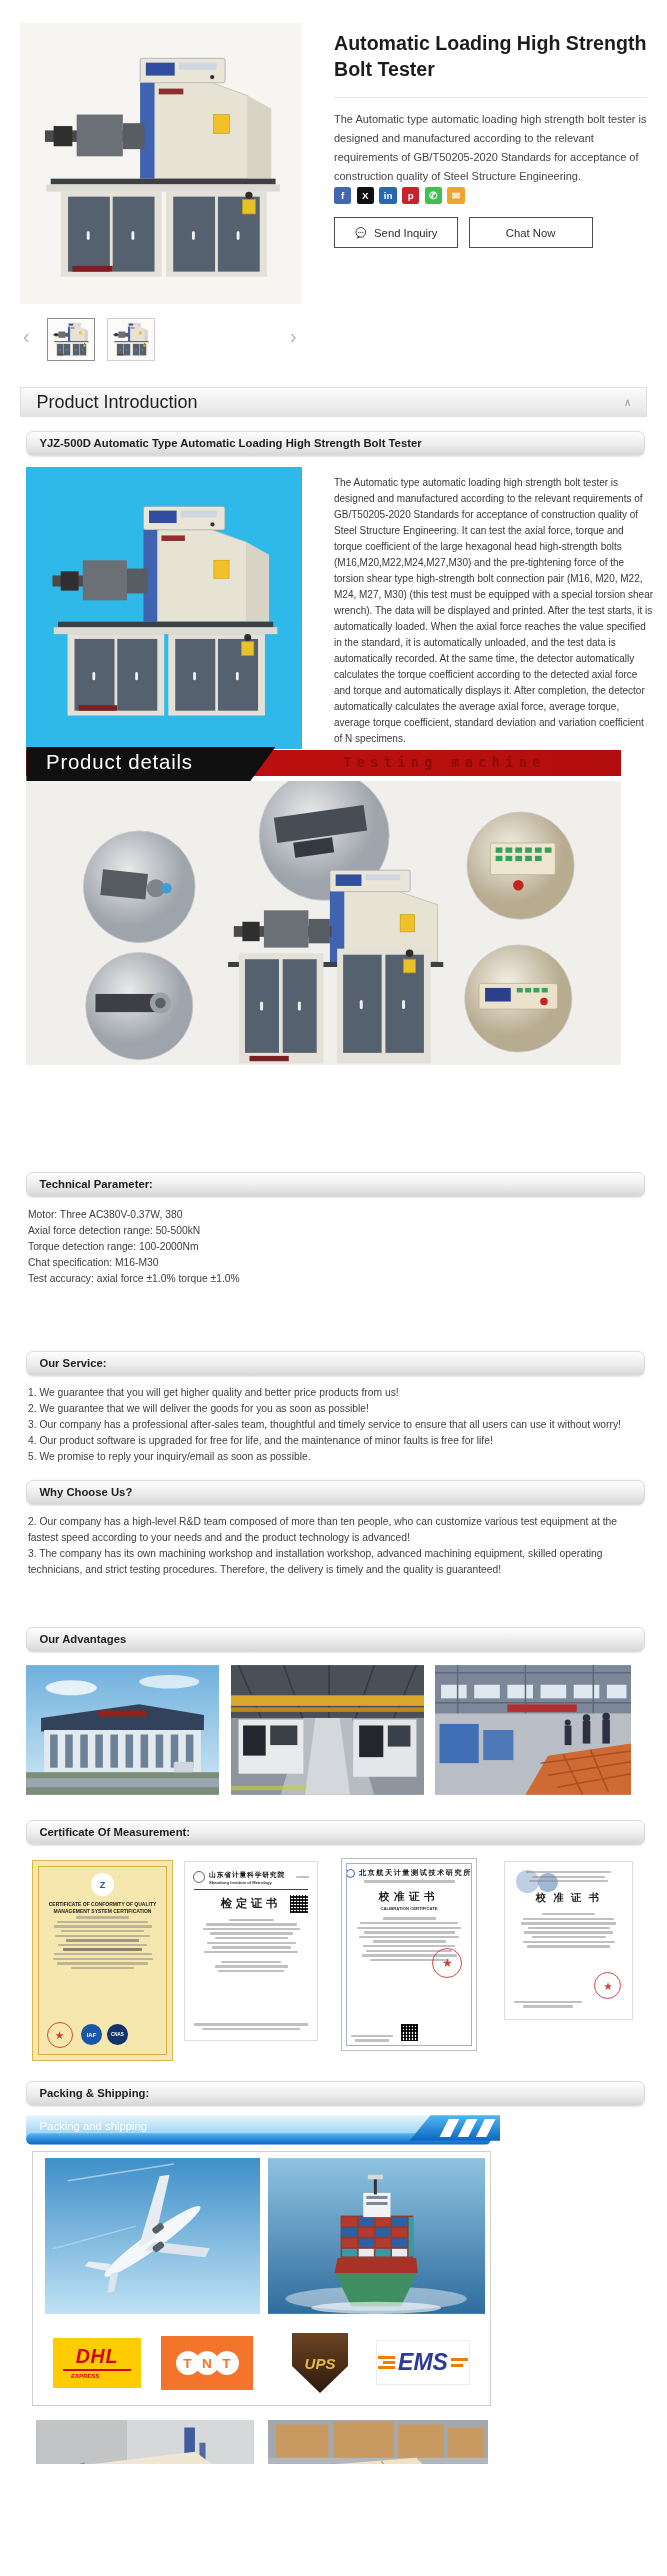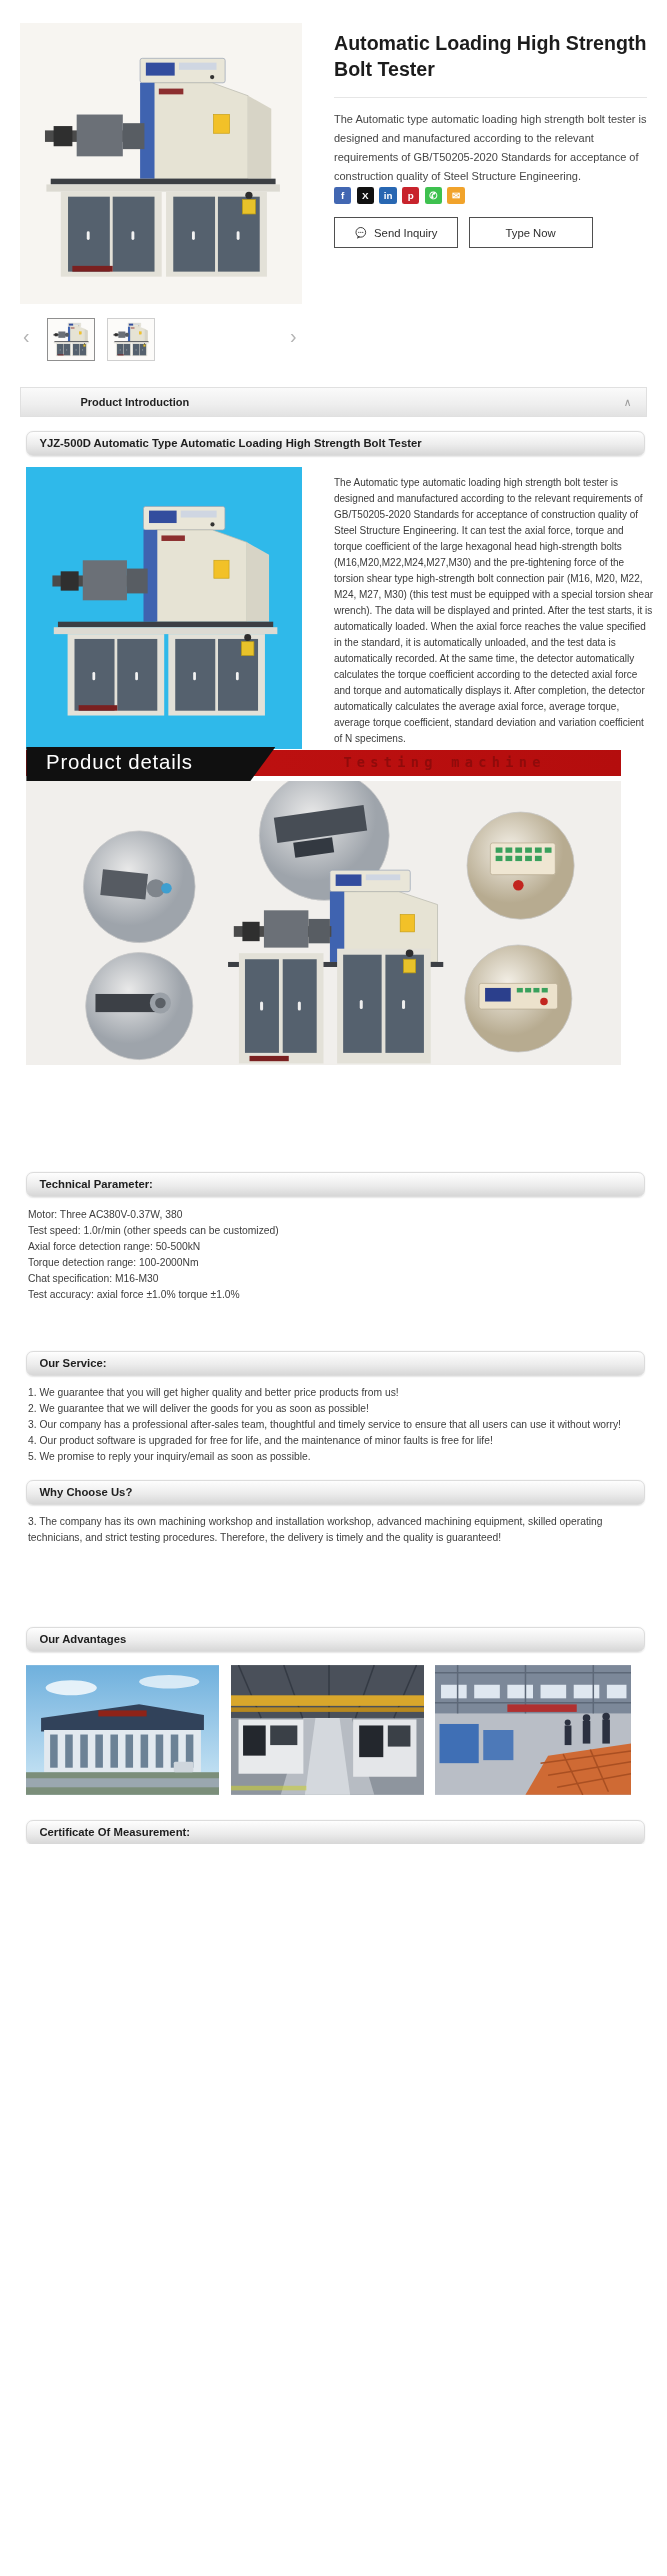--- a/index.html
+++ b/index.html
@@ -1,17 +1,17 @@
 <!DOCTYPE html>
 <html style="font-size:12px"><head>
 <meta charset="utf-8">
 <style>
   * { margin:0; padding:0; box-sizing:border-box; }
   body { background:#ffffff; font-family:"Liberation Sans", sans-serif; }
-  #page { position:relative; width:668px; height:1844px; background:#fff; overflow:hidden; }
+  #page { position:relative; width:668px; height:2464px; background:#fff; overflow:hidden; }
   .abs { position:absolute; }
 
   
   .hero-img { left:20.4px; top:23.4px; width:282px; height:281px; background:#f7f5f1; display:flex; align-items:center; justify-content:center; }
   .hero-img svg { width:92%; height:92%; }
   .hero-title { left:334px; top:30px; width:317px; font-size:19.6px; line-height:26.4px; font-weight:bold; color:#1c1c1c; }
   .hero-divider { left:334px; top:97px; width:313px; height:0; border-top:0.8px solid #e6e6e6; }
   .hero-summary { left:334px; top:110px; width:320px; font-size:11px; line-height:19px; color:#454545; }
   .social-row { left:334px; top:187px; display:flex; gap:5.3px; }
   .social { width:17.4px; height:17.4px; border-radius:2.3px; color:#fff; font-weight:bold; font-size:9.8px; display:flex; align-items:center; justify-content:center; cursor:pointer; }
@@ -20,21 +20,21 @@
 
   
   .thumb { top:318px; width:48px; height:43px; background:#fcfbf9; display:flex; align-items:center; justify-content:center; cursor:pointer; }
   .thumb svg { width:88%; height:88%; }
   .t1 { left:47px; border:0.8px solid #8f8f8f; }
   .t2 { left:107px; border:0.8px solid #cfcfcf; }
   .nav-arrow { top:327px; font-size:19.6px; color:#b3b3b3; cursor:pointer; line-height:19.6px; }
 
   
   .big-bar { left:20.4px; top:387px; width:627px; height:30px; background:linear-gradient(#fafafa,#eeeeee 60%,#e2e2e2); border:0.8px solid #e0e0e0; display:flex; align-items:center; justify-content:space-between; padding:0 15px; cursor:pointer; }
-  .big-bar .t { font-size:11px; font-weight:bold; color:#1f1f1f;margin-left:44px; }
+  .big-bar .t { font-size:18px; font-weight:normal; color:#1f1f1f; }
   .big-bar .c { font-size:10.6px; color:#9a9a9a; }
   .bar { left:26.4px; width:619px; height:25px; border:0.8px solid #dcdcdc; border-radius:7px; background:linear-gradient(#fefefe,#ececec 55%,#d7d7d7); box-shadow:0 0.8px 1.5px rgba(0,0,0,.10); font-weight:bold; font-size:11.3px; color:#1e1e1e; line-height:23.4px; padding-left:12px; }
 
   
   .intro-img { left:26.4px; top:467px; width:276px; height:282px; background:#2fb9ea; display:flex; align-items:center; justify-content:center; }
   .intro-img svg { width:90%; height:90%; }
   .intro-body { left:334px; top:475px; width:320px; height:272px; font-size:10px; line-height:16px; color:#3a3a3a; overflow:hidden; }
 
   
   .pd-banner { left:26.4px; top:747px; width:595px; height:34px; }
@@ -126,21 +126,21 @@
             <circle cx="9" cy="8.4" r="6.4" fill="none" stroke="#3c3c3c" stroke-width="1.3"></circle>
             <polygon points="5,13.4 4,17 8.4,14.6" fill="#3c3c3c"></polygon>
             <circle cx="6.4" cy="8.4" r="0.9" fill="#3c3c3c"></circle>
             <circle cx="9" cy="8.4" r="0.9" fill="#3c3c3c"></circle>
             <circle cx="11.6" cy="8.4" r="0.9" fill="#3c3c3c"></circle>
           </svg>
       </span>
       <span>Send Inquiry</span>
     </button>
     <button class="btn">
-      <span>Type Now</span>
+      <span>Chat Now</span>
     </button>
   </div>
 
   <span class="abs nav-arrow" style="left:23px">‹</span>
   <div class="abs thumb t1 machine-slot">
       <svg viewBox="0 0 360 330" preserveAspectRatio="xMidYMid meet">
 <rect x="150" y="18" width="118" height="34" rx="3" fill="#e9e6d8" stroke="#9aa4b5"></rect>
 <rect x="158" y="24" width="40" height="18" fill="#334d9e"></rect>
 <rect x="204" y="24" width="52" height="10" fill="#cfd6e2"></rect>
 <circle cx="250" cy="44" r="3" fill="#333"></circle>
@@ -336,21 +336,20 @@
           <circle cx="508" cy="228" r="5" fill="#2d2d2d"></circle>
       </g>
     </svg>
   </div>
 
   <div class="abs bar" style="top:1172px">
     <span>Technical Parameter:</span>
   </div>
   <div class="abs list lh-tech" style="top:1207px">
       <div class="list-line">Motor: Three AC380V-0.37W, 380</div>
-      <div class="list-line">Test speed: 1.0r/min (other speeds can be customized)</div>
       <div class="list-line">Axial force detection range: 50-500kN</div>
       <div class="list-line">Torque detection range: 100-2000Nm</div>
       <div class="list-line">Chat specification: M16-M30</div>
       <div class="list-line">Test accuracy: axial force ±1.0% torque ±1.0%</div>
     </div>
 
   <div class="abs bar" style="top:1351px">
     <span>Our Service:</span>
   </div>
   <div class="abs list lh-std" style="top:1385px">
@@ -358,20 +357,21 @@
       <div class="list-line">2. We guarantee that we will deliver the goods for you as soon as possible!</div>
       <div class="list-line">3. Our company has a professional after-sales team, thoughtful and timely service to ensure that all users can use it without worry!</div>
       <div class="list-line">4. Our product software is upgraded for free for life, and the maintenance of minor faults is free for life!</div>
       <div class="list-line">5. We promise to reply your inquiry/email as soon as possible.</div>
     </div>
 
   <div class="abs bar" style="top:1480px">
     <span>Why Choose Us?</span>
   </div>
   <div class="abs list lh-std" style="top:1514px">
+      <div class="list-line">2. Our company has a high-level R&amp;D team composed of more than ten people, who can customize various test equipment at the fastest speed according to your needs and and the product technology is advanced!</div>
       <div class="list-line">3. The company has its own machining workshop and installation workshop, advanced machining equipment, skilled operating technicians, and strict testing procedures. Therefore, the delivery is timely and the quality is guaranteed!</div>
     </div>
 
   <div class="abs bar" style="top:1627px">
     <span>Our Advantages</span>
   </div>
 
   <div class="abs adv" style="left:26.4px;width:193px">
     <svg viewBox="0 0 256 172">
         <defs>

